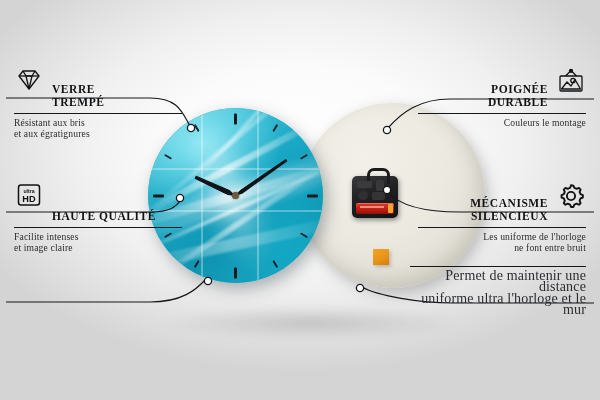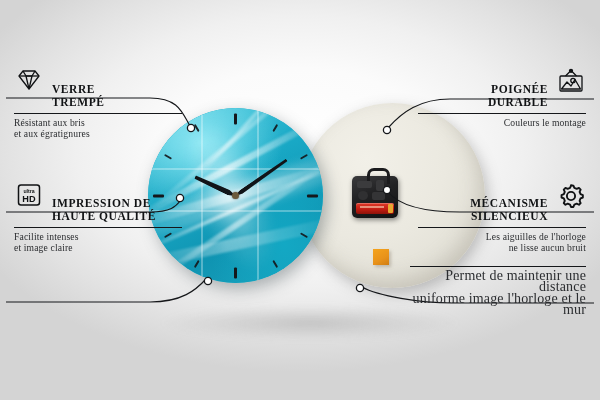--- a/index.html
+++ b/index.html
@@ -236,21 +236,21 @@
   <div class="callout left" style="left:14px;top:170px;">
     <div class="co-head">
       <span class="co-icon">
         <svg width="26" height="26" viewBox="0 0 26 26">
           <rect x="2.5" y="3" width="21" height="20" rx="2.5" fill="none" stroke="#101214" stroke-width="1.5"></rect>
           <text x="13" y="11.4" font-family="Liberation Sans, sans-serif" font-size="5.2" font-weight="bold" text-anchor="middle" fill="#101214">ultra</text>
           <text x="13" y="20" font-family="Liberation Sans, sans-serif" font-size="9.2" font-weight="bold" text-anchor="middle" fill="#101214">HD</text>
         </svg>
       </span>
       <span class="co-title">
-        <span>IMPRESSION DE</span><br>
+        <br>
         <span>HAUTE QUALITÉ</span>
       </span>
     </div>
     <div class="co-rule"></div>
     <div class="co-sub">
       <span>Facilite intenses</span><br>
       <span>et image claire</span>
     </div>
   </div>
 
@@ -289,26 +289,26 @@
           </g>
         </svg>
       </span>
       <span class="co-title">
         <span>MÉCANISME</span><br>
         <span>SILENCIEUX</span>
       </span>
     </div>
     <div class="co-rule"></div>
     <div class="co-sub">
-      <span>Les aiguilles de l'horloge</span><br>
-      <span>ne lisse aucun bruit</span>
+      <span>Les uniforme de l'horloge</span><br>
+      <span>ne font entre bruit</span>
     </div>
   </div>
 
   <div class="callout right" style="left:410px;top:262px;width:176px;">
     <div class="co-rule"></div>
     <div class="co-sub" style="font-size:14px;">
       <span>Permet de maintenir une distance</span><br>
-      <span>uniforme image l'horloge et le mur</span>
+      <span>uniforme ultra l'horloge et le mur</span>
     </div>
   </div>
 
 </div>
 
 </body></html>

